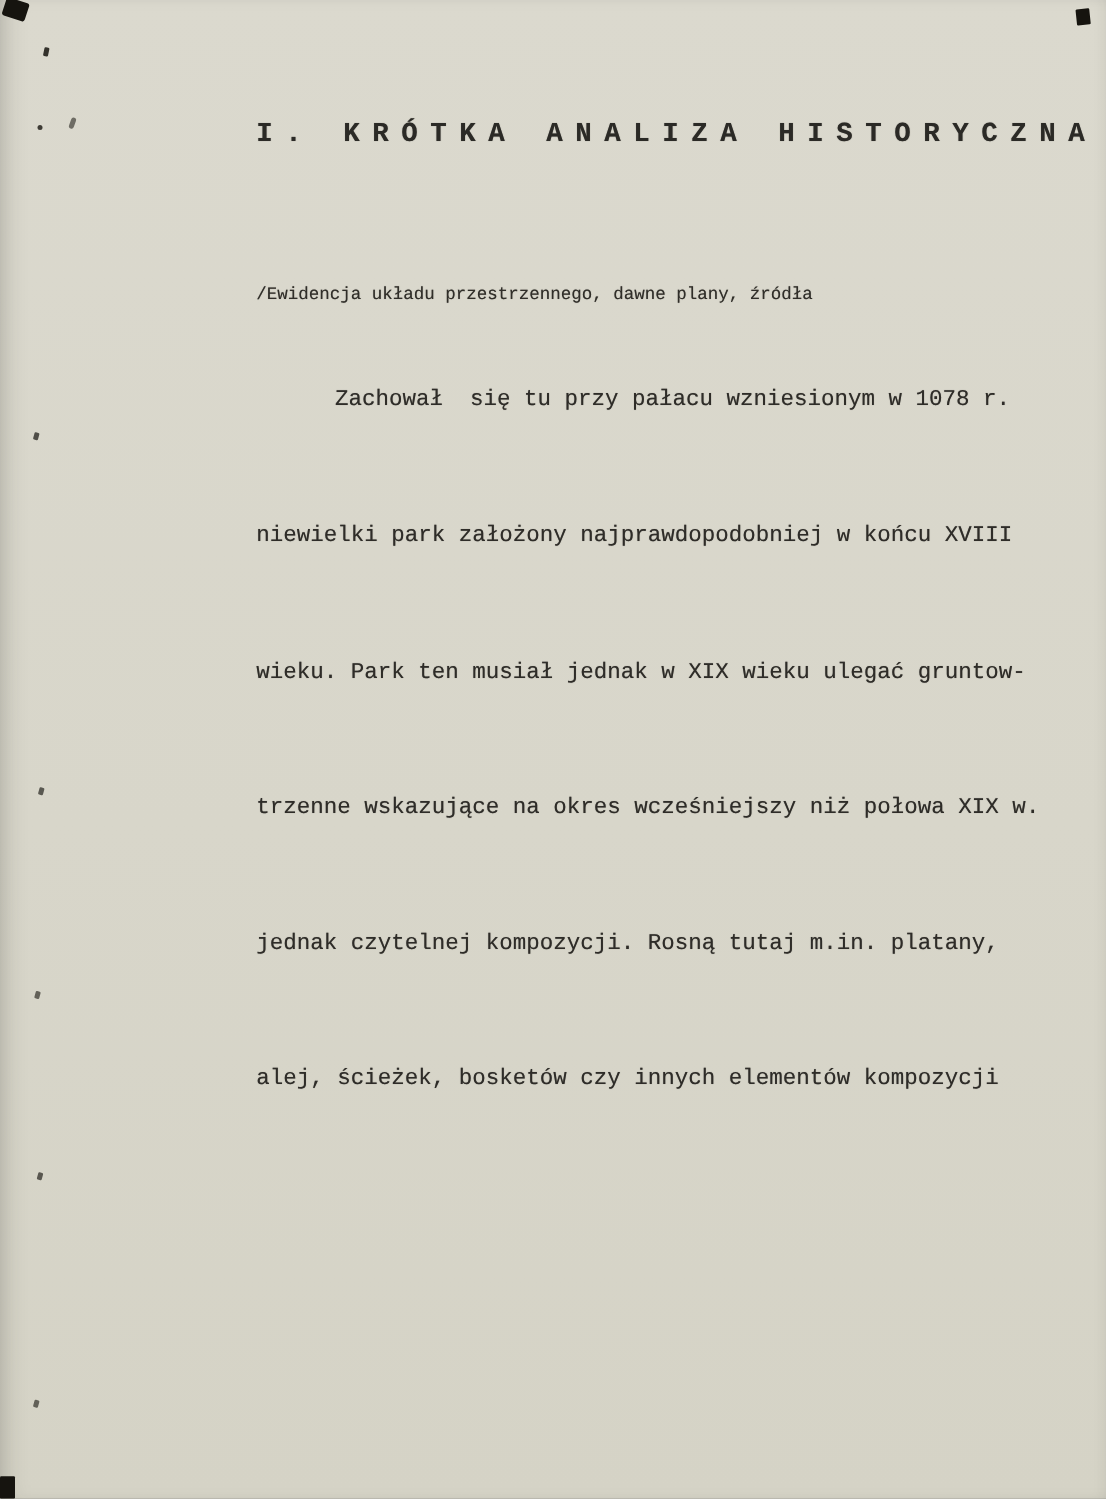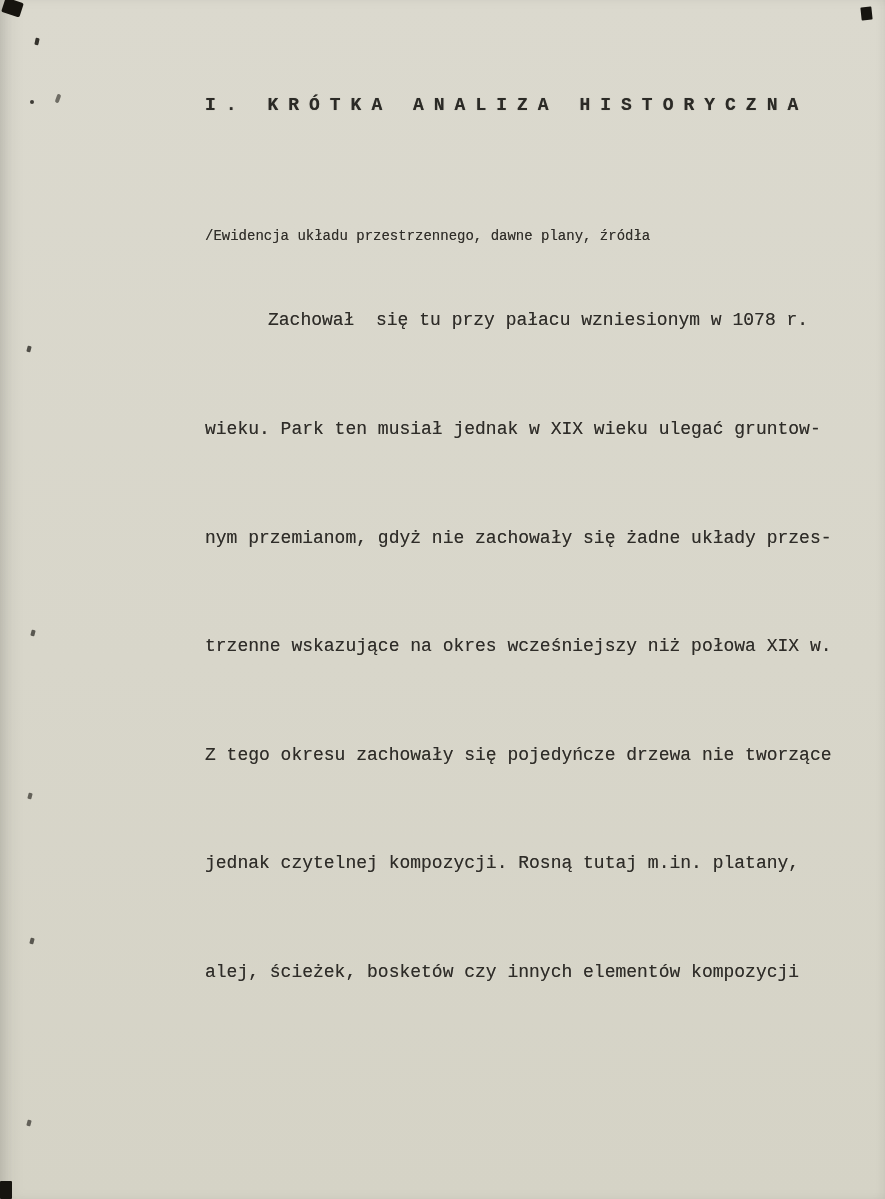--- a/index.html
+++ b/index.html
@@ -17,21 +17,21 @@
     font-family: "Liberation Mono", "DejaVu Sans Mono", monospace;
     color: #2e2c28;
   }
 
   
   .title {
     position: absolute;
     left: 205px;
     top: 95px;
     margin: 0;
-    font-size: 18px;
+    font-size: 22px;
     font-weight: bold;
     letter-spacing: 10px;
     white-space: pre;
     color: #2b2a26;
     text-shadow: 0 0 0.7px rgba(30,28,24,0.55);
   }
   .subtitle {
     position: absolute;
     left: 205px;
     top: 141px;
@@ -88,24 +88,23 @@
   <div class="artifact a-bl"></div>
 
   <h1 class="title">I. KRÓTKA ANALIZA HISTORYCZNA</h1>
 
   <div class="subtitle">
     <div class="line">/Ewidencja układu przestrzennego, dawne plany, źródła</div>
   </div>
 
   <div class="doc-body">
     <div class="line indent">Zachował  się tu przy pałacu wzniesionym w 1078 r.</div>
+    <div class="line">niewielki park założony najprawdopodobniej w końcu XVIII</div>
     <div class="line">wieku. Park ten musiał jednak w XIX wieku ulegać gruntow-</div>
-    <div class="line">nym przemianom, gdyż nie zachowały się żadne układy przes-</div>
     <div class="line">trzenne wskazujące na okres wcześniejszy niż połowa XIX w.</div>
-    <div class="line">Z tego okresu zachowały się pojedyńcze drzewa nie tworzące</div>
     <div class="line">jednak czytelnej kompozycji. Rosną tutaj m.in. platany,</div>
     <div class="line">alej, ścieżek, bosketów czy innych elementów kompozycji</div>
     
     
     
     
     
     
     
     

